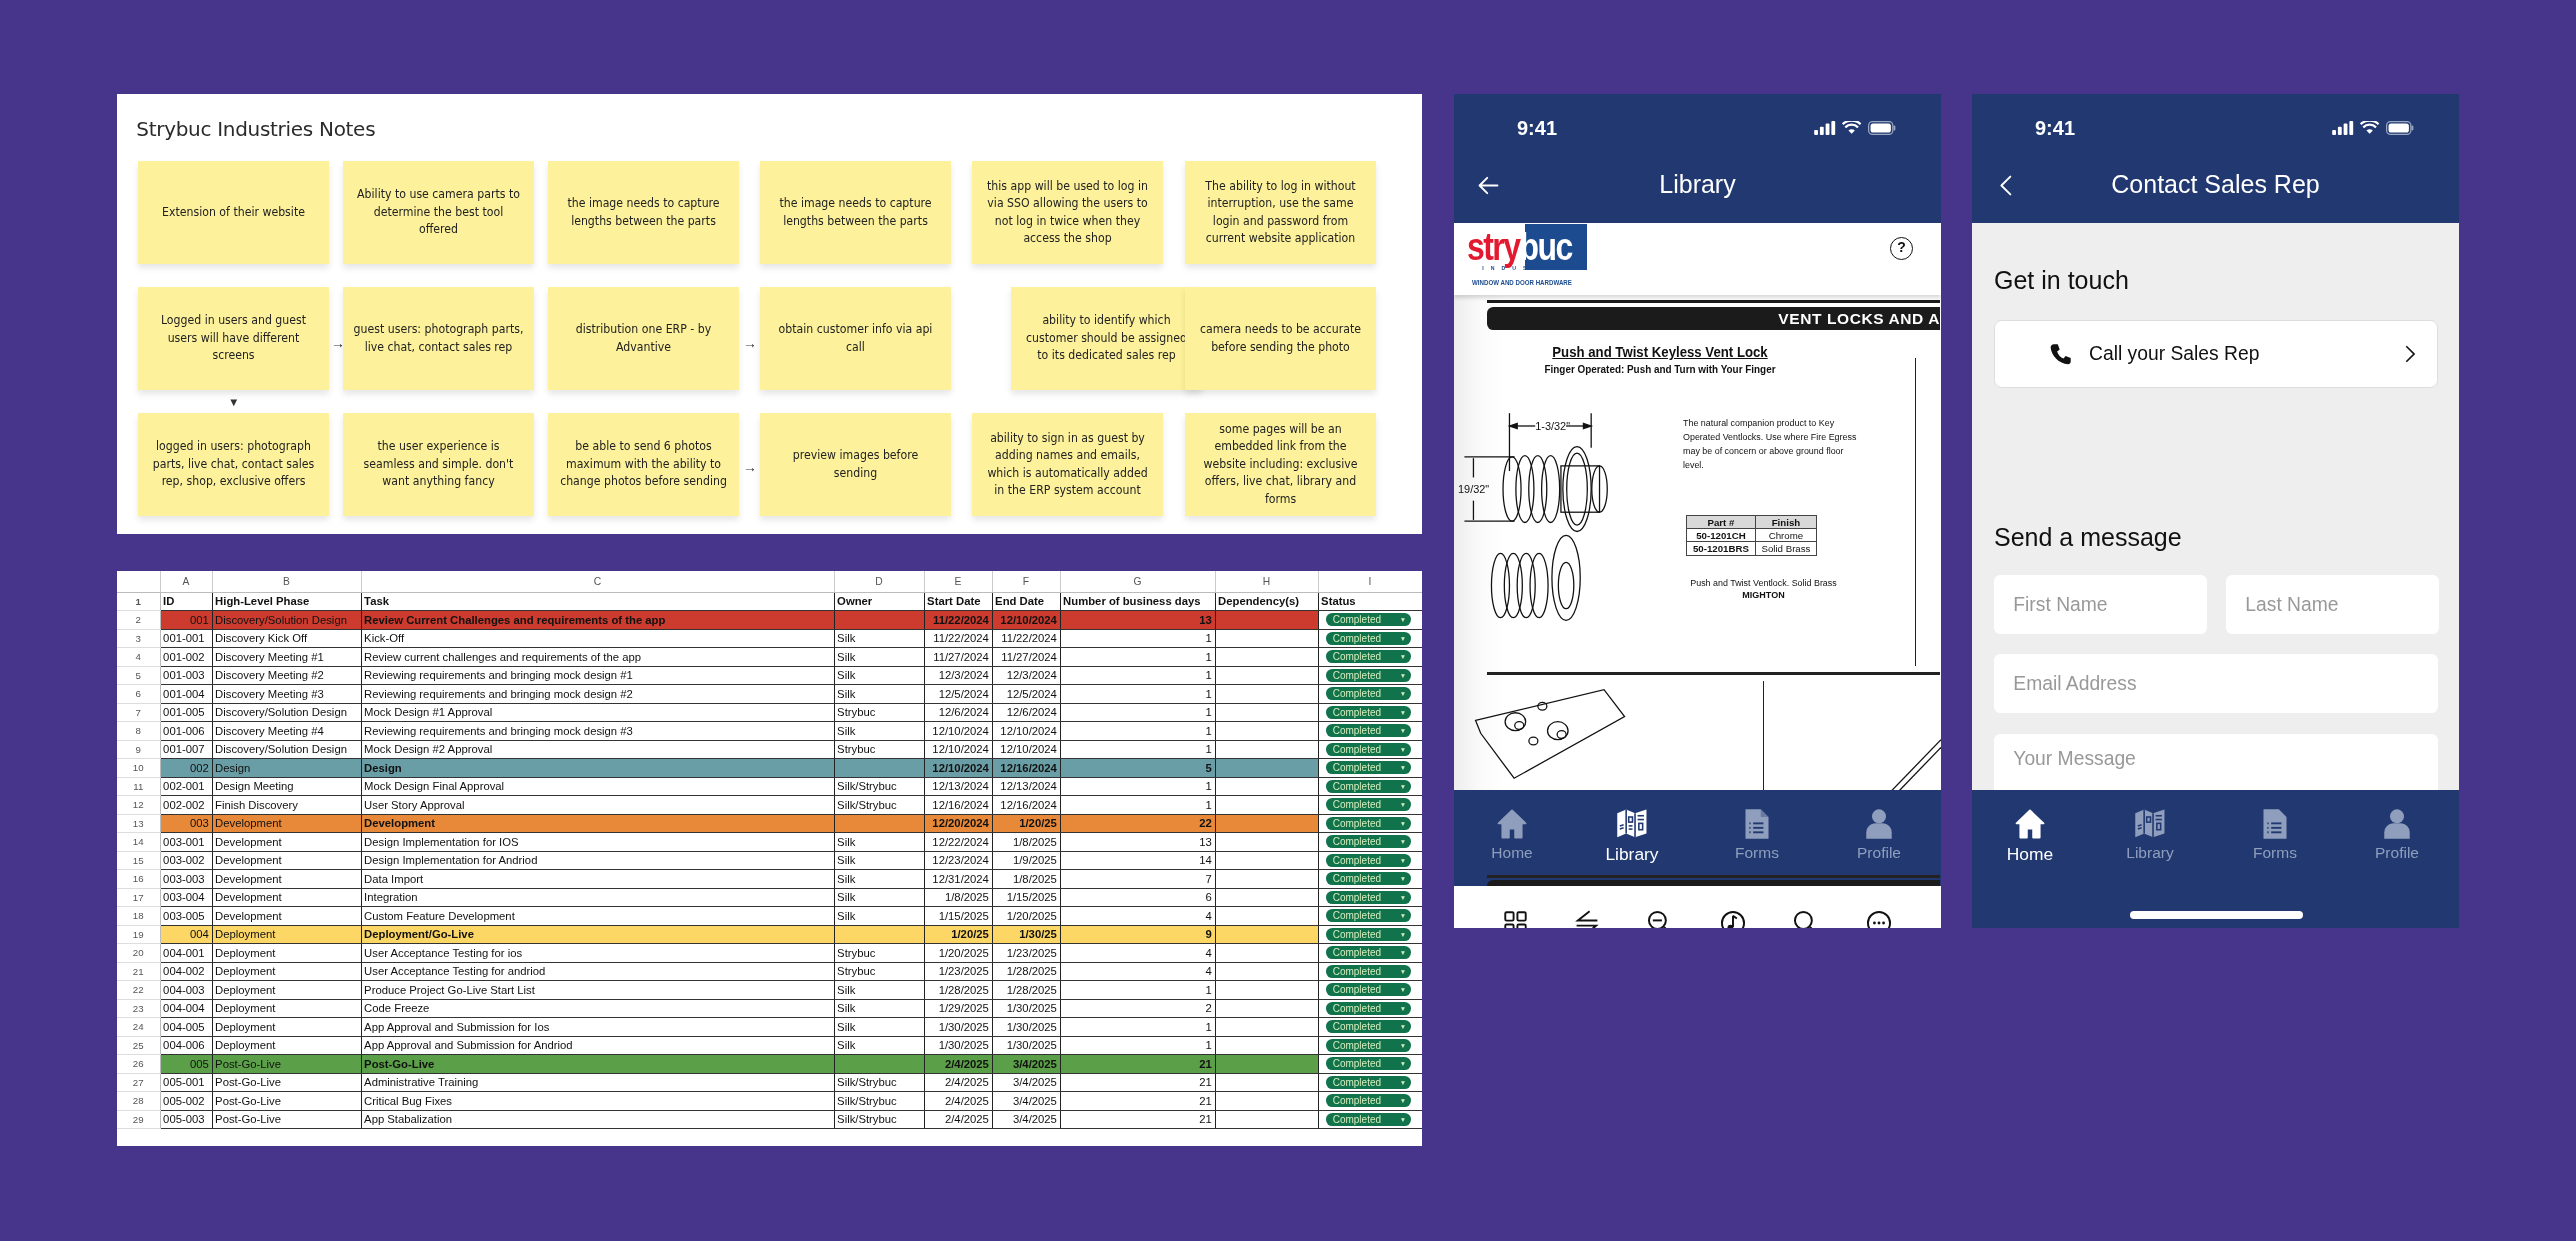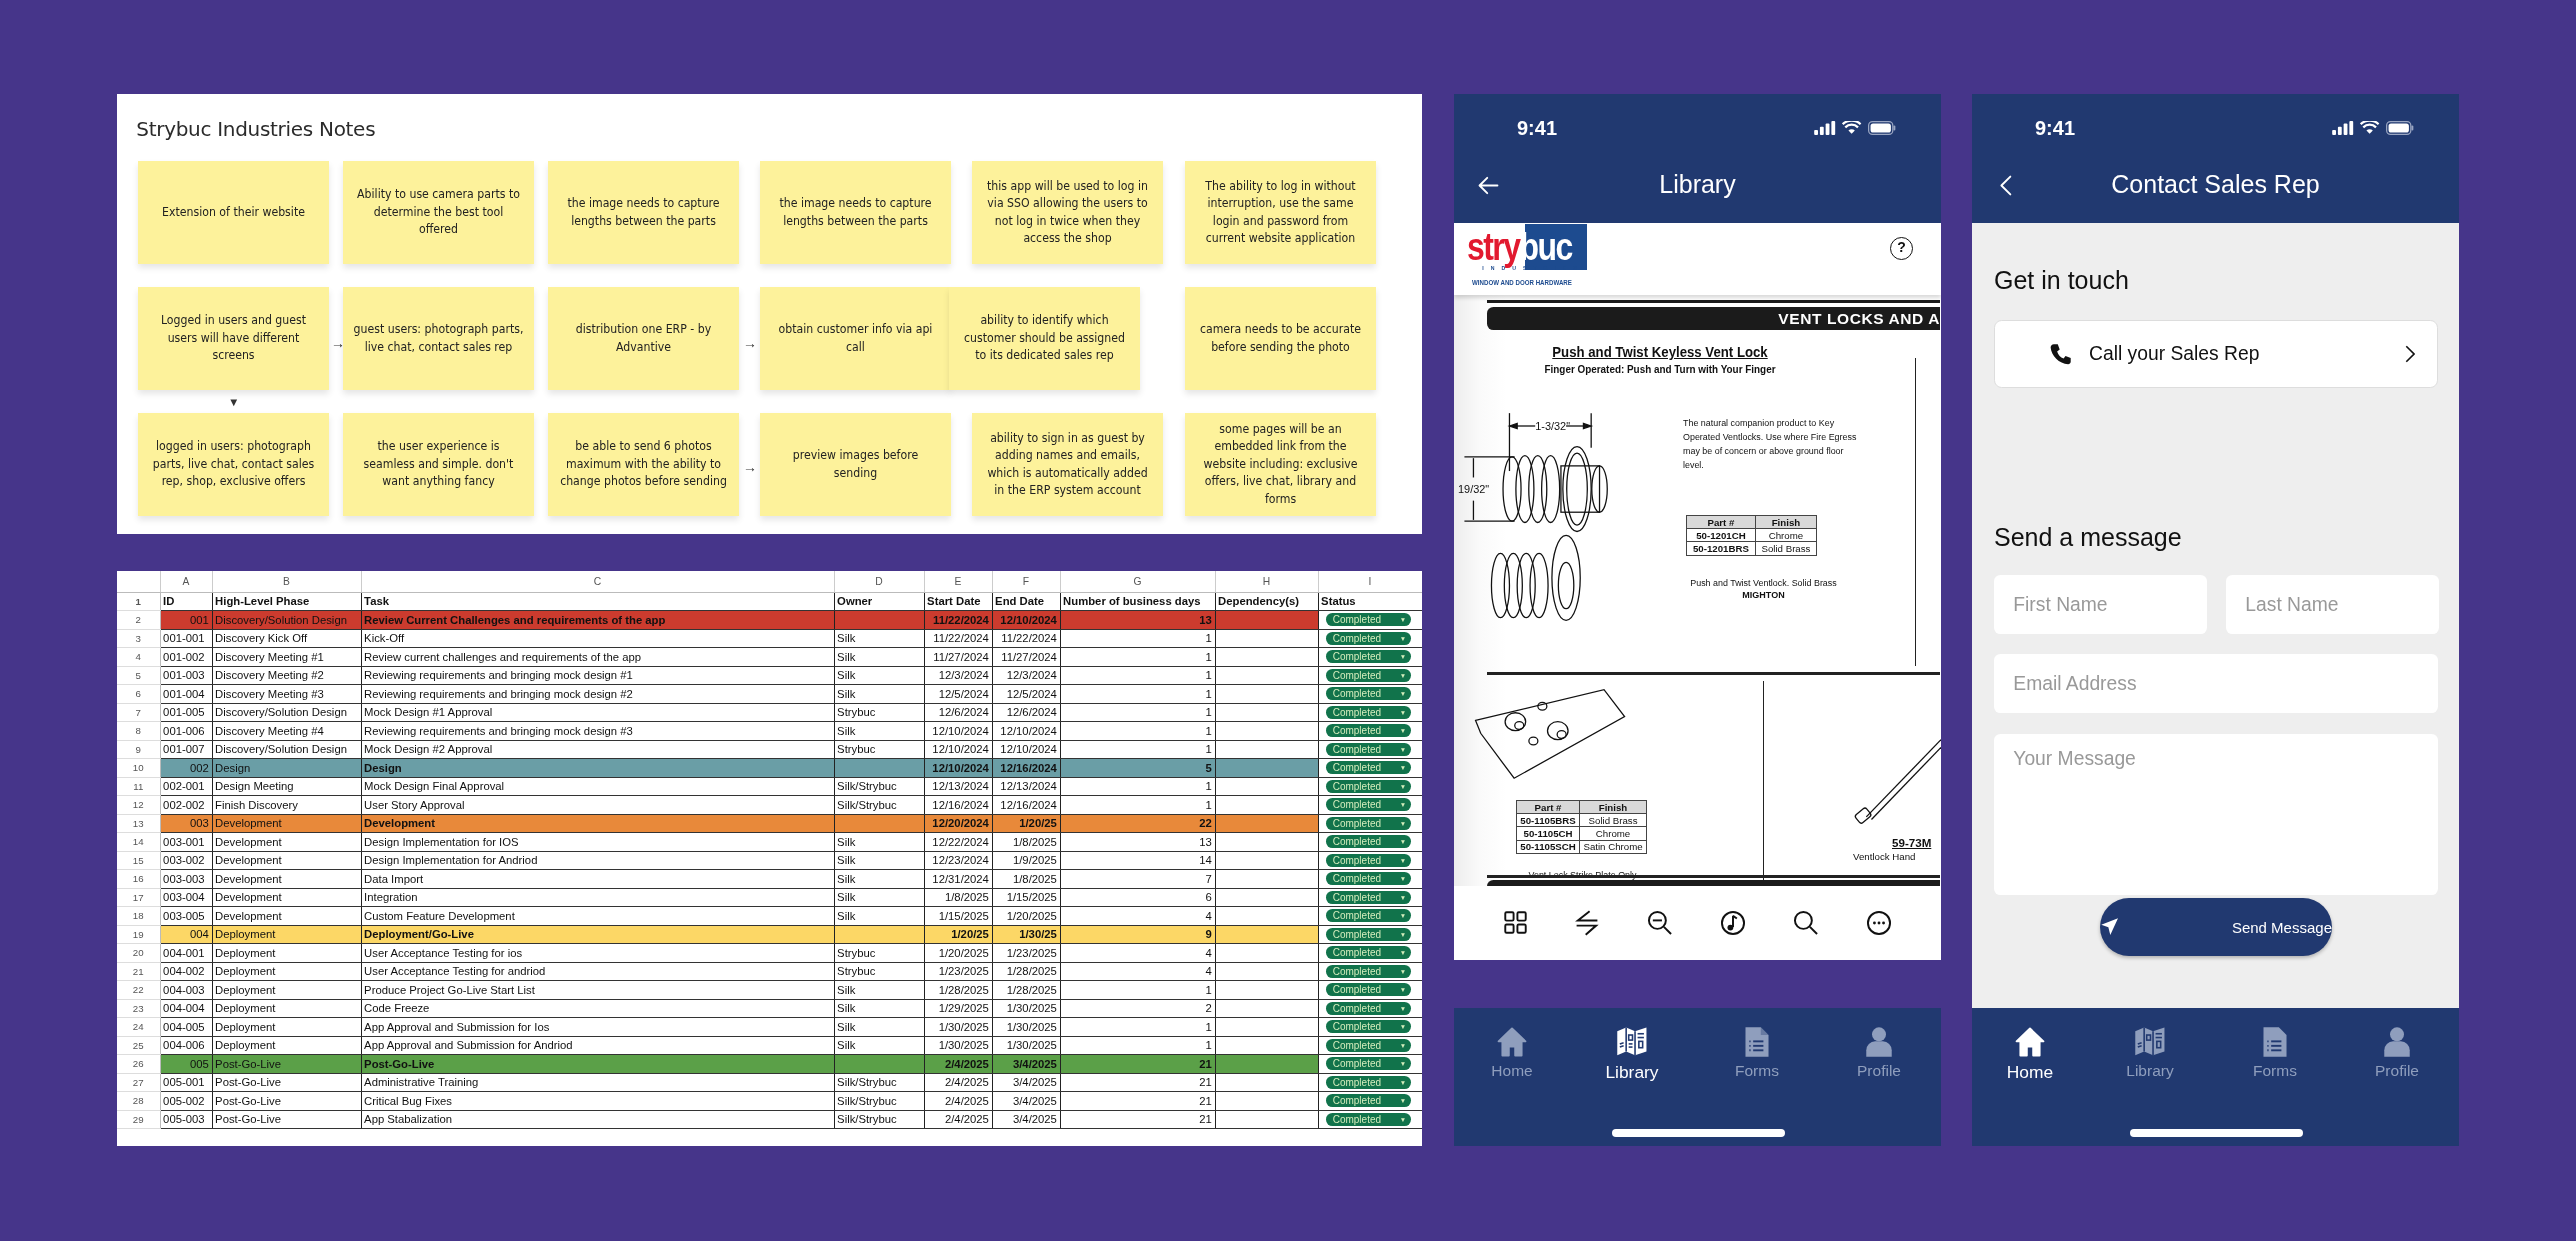--- a/index.html
+++ b/index.html
@@ -20,21 +20,21 @@
   .sheet td, .sheet th { height:18.5px; padding:0 2.6px; white-space:nowrap; overflow:hidden; border-right:1px solid #222; border-bottom:1.3px solid #333; box-sizing:border-box; }
   .sheet .colhdr th { background:#fff; color:#555; font-weight:normal; font-size:10.3px; text-align:center; border-right:0.6px solid #ccc; border-bottom:1.3px solid #bbb; height:21px; }
   .sheet .rownum { background:#fff; color:#555; text-align:center; font-size:9.7px; border-right:1.3px solid #bbb; border-bottom:0.6px solid #ddd; }
   .sheet .corner { background:#f0f0f0; }
   .sheet .hdr td { font-weight:bold; }
   .sheet .num { text-align:right; }
   .status-pill { display:inline-flex; align-items:center; justify-content:space-between; width:85px; height:13px; border-radius:6.4px; background:#11734b; color:#d4edbc; font-size:10px; padding:0 5.2px 0 6.4px; box-sizing:border-box; margin-left:5.2px; }
   .status-pill .caret { font-size:6.4px; color:#d4edbc; }
 
   
-  .phone { position:absolute; top:94px; width:487px; height:1052px; overflow:hidden; }
+  .phone { position:absolute; top:94px; width:487px; height:834px; overflow:hidden; }
   .phone-head { position:absolute; left:0; top:0; width:100%; height:129px; background:#213970; color:#fff; }
   .status-time { position:absolute; left:63px; top:23px; font-size:20px; font-weight:600; color:#fff; font-family:"Liberation Sans", sans-serif; }
   .status-icons { position:absolute; right:45px; top:27px; display:flex; gap:6.4px; align-items:center; }
   .nav-title { position:absolute; left:0; width:100%; top:76px; text-align:center; font-size:25px; color:#fff; }
   .back-icon { position:absolute; left:23px; top:80px; width:23px; height:23px; }
   .tabbar { position:absolute; left:0; bottom:0; width:100%; height:138px; background:#213970; }
   .tab { position:absolute; top:18px; width:90px; text-align:center; color:#8f9ebd; font-size:15.5px; }
   .tab svg { display:block; margin:0 auto 3.9px auto; }
   .tab.active { color:#fff; }
   .home-ind { position:absolute; bottom:9px; left:50%; margin-left:-86px; width:173px; height:7.7px; border-radius:3.9px; background:#fff; }
@@ -69,21 +69,21 @@
   <div class="note" style="left:643px;top:67px;">the image needs to capture lengths between the parts</div>
   <div class="note" style="left:855px;top:67px;">this app will be used to log in via SSO allowing the users to not log in twice when they access the shop</div>
   <div class="note" style="left:1068px;top:67px;">The ability to log in without interruption, use the same login and password from current website application</div>
 
   <div class="note" style="left:21px;top:193px;">Logged in users and guest users will have different screens</div>
   <div class="arrow-r" style="left:214px;top:241px;">→</div>
   <div class="note" style="left:226px;top:193px;">guest users: photograph parts, live chat, contact sales rep</div>
   <div class="note" style="left:431px;top:193px;">distribution one ERP - by Advantive</div>
   <div class="arrow-r" style="left:626px;top:241px;">→</div>
   <div class="note" style="left:643px;top:193px;">obtain customer info via api call</div>
-  <div class="note" style="left:832px;top:193px;">ability to identify which customer should be assigned to its dedicated sales rep</div>
+  <div class="note" style="left:894px;top:193px;">ability to identify which customer should be assigned to its dedicated sales rep</div>
   <div class="note" style="left:1068px;top:193px;">camera needs to be accurate before sending the photo</div>
 
   <div class="arrow-d" style="left:111px;top:301px;">▼</div>
 
   <div class="note" style="left:21px;top:319px;">logged in users: photograph parts, live chat, contact sales rep, shop, exclusive offers</div>
   <div class="note" style="left:226px;top:319px;">the user experience is seamless and simple. don't want anything fancy</div>
   <div class="note" style="left:431px;top:319px;">be able to send 6 photos maximum with the ability to change photos before sending</div>
   <div class="arrow-r" style="left:626px;top:365px;">→</div>
   <div class="note" style="left:643px;top:319px;">preview images before sending</div>
   <div class="note" style="left:855px;top:319px;">ability to sign in as guest by adding names and emails, which is automatically added in the ERP system account</div>

